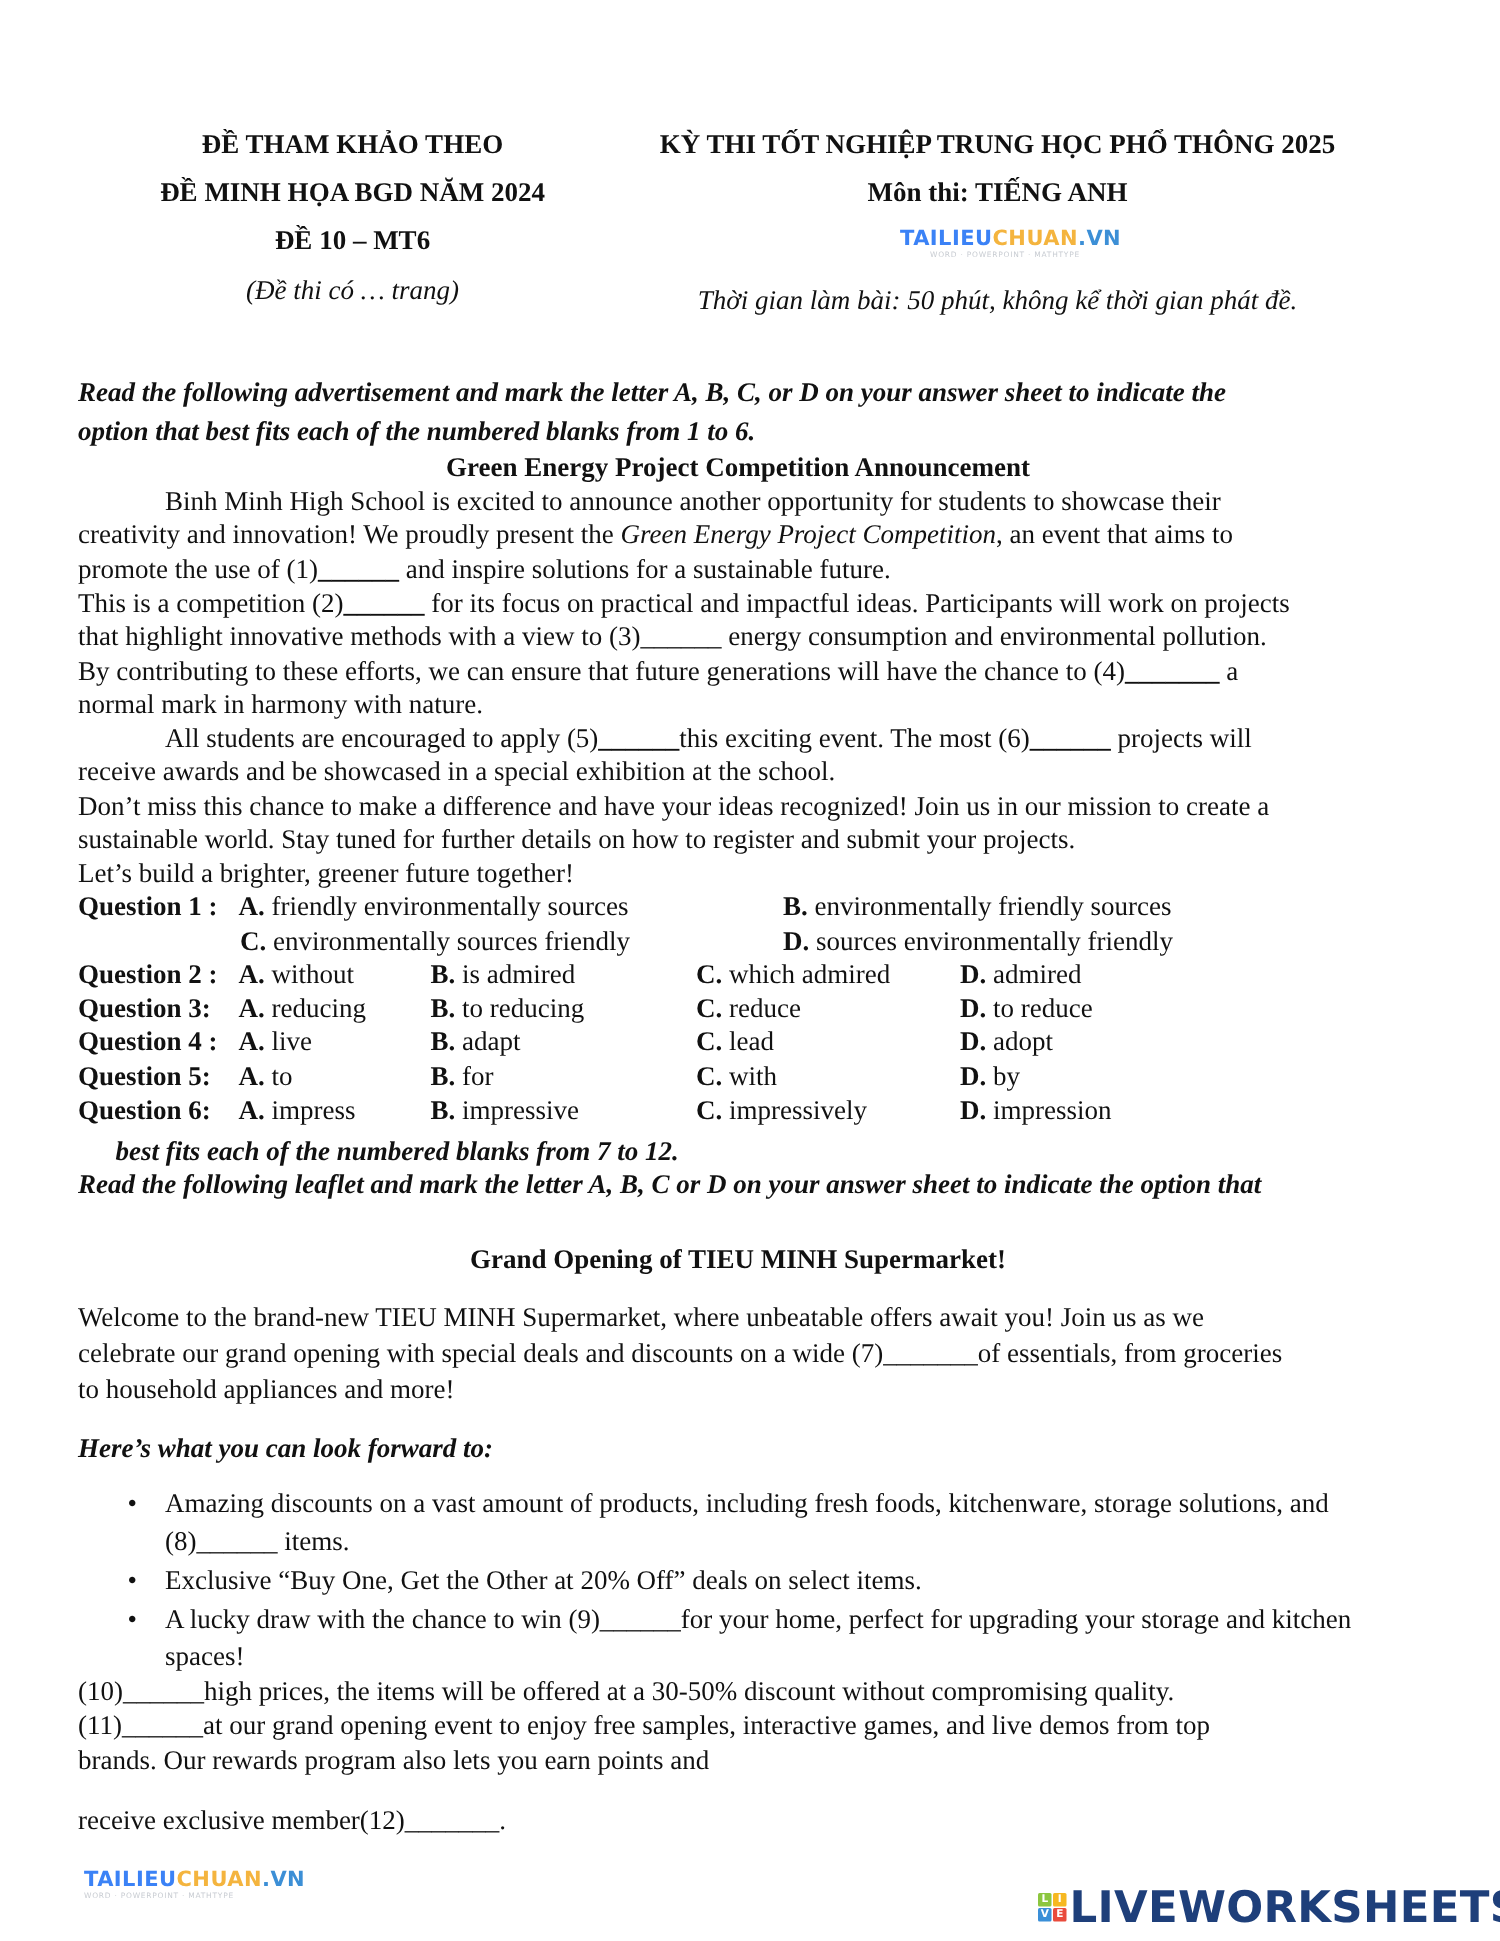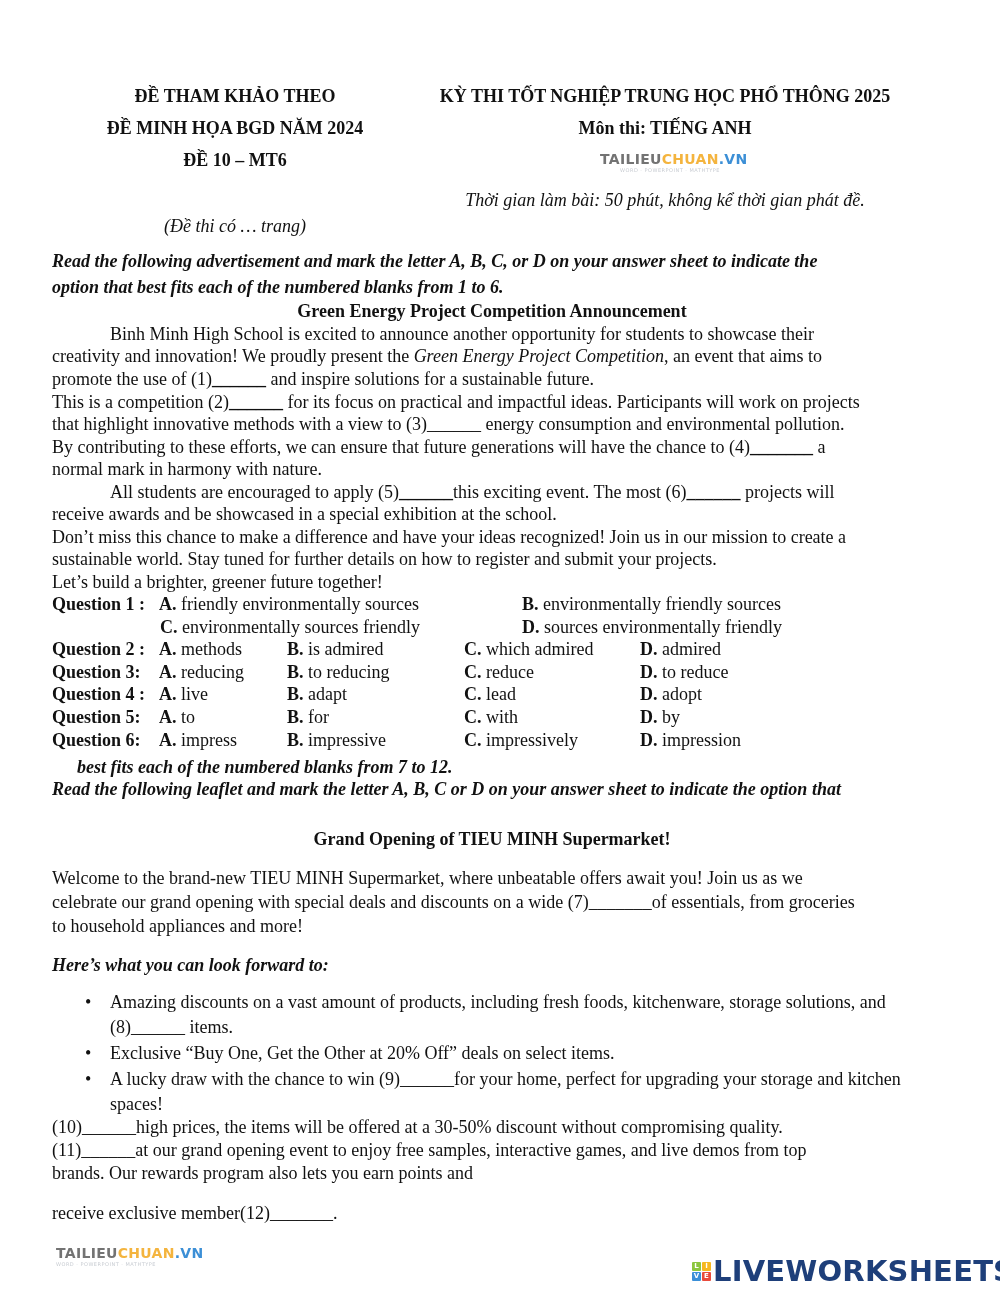--- a/index.html
+++ b/index.html
@@ -19,38 +19,38 @@
   .indent { padding-left: 58px; }
   .blank-b { font-weight: bold; }
   .q-row { left: 52px; height: 22px; line-height: 22px; width: 900px; }
   .q-row span { position: absolute; white-space: nowrap; }
   .q-label { font-weight: bold; }
   .bullet { left: 85px; width: 10px; }
   .bullet-text { left: 110px; width: 840px; line-height: 25px; white-space: normal; }
   .logo-tl {
     font-family: "DejaVu Sans", sans-serif; font-weight: bold; letter-spacing: 0.3px;
   }
-  .logo-tl .t1 { color: #737373; }
+  .logo-tl .t1 { color: #3b82f6; }
   .logo-tl .t2 { color: #f4b43e; }
   .logo-tl .t3 { color: #3c8fd6; }
   .logo-sub { font-family: "DejaVu Sans", sans-serif; color: #c8ccd2; font-size: 5px; letter-spacing: 0.5px; }
   .lw-text {
     font-family: "DejaVu Sans", sans-serif; font-weight: bold; color: #1e3f7a;
     font-size: 29px; letter-spacing: 0.2px;
   }
   .lw-grid { display: grid; grid-template-columns: 9px 9px; grid-template-rows: 9px 9px; gap: 1px; }
   .lw-grid div { font-family: "DejaVu Sans", sans-serif; font-size: 7px; font-weight: bold; color: #fff; text-align: center; line-height: 9px; border-radius: 1px; }
 </style>
 </head>
 <body>
 
 <div class="abs hdr-l" style="top:86px;">ĐỀ THAM KHẢO THEO</div>
 <div class="abs hdr-l" style="top:118px;">ĐỀ MINH HỌA BGD NĂM 2024</div>
 <div class="abs hdr-l" style="top:150px;">ĐỀ 10 – MT6</div>
-<div class="abs hdr-l ital" style="top:183px; font-weight:normal;margin-top:33px;">(Đề thi có … trang)</div>
+<div class="abs hdr-l ital" style="top:183px; font-weight:normal;">(Đề thi có … trang)</div>
 
 <div class="abs hdr-r" style="top:86px;">KỲ THI TỐT NGHIỆP TRUNG HỌC PHỔ THÔNG 2025</div>
 <div class="abs hdr-r" style="top:118px;">Môn thi: TIẾNG ANH</div>
 <div class="abs" style="left:600px; top:152px; width:140px; text-align:center;">
   <div class="logo-tl" style="font-size:14px; line-height:15px;">
     <span class="t1">TAILIEU</span><span class="t2">CHUAN</span><span class="t3">.VN</span>
   </div>
   <div class="logo-sub">WORD · POWERPOINT · MATHTYPE</div>
 </div>
 <div class="abs hdr-r ital" style="top:190px; font-weight:normal;">Thời gian làm bài: 50  phút, không kể thời gian phát đề.</div>
@@ -77,21 +77,21 @@
   <span style="left:107px;"><b>A.</b><span style="position:static"> friendly environmentally sources</span></span>
   <span style="left:470px;"><b>B.</b><span style="position:static"> environmentally friendly sources</span></span>
 </div>
 <div class="abs q-row" style="top:616px;">
   <span style="left:470px;"><b>D.</b><span style="position:static"> sources environmentally friendly</span></span>
   <span style="left:108px;"><b>C.</b><span style="position:static"> environmentally sources friendly</span></span>
 </div>
 
 <div class="abs q-row" style="top:638px;">
   <span class="q-label" style="left:0;">Question 2 :</span>
-  <span style="left:107px;"><b>A.</b><span style="position:static"> methods</span></span>
+  <span style="left:107px;"><b>A.</b><span style="position:static"> without</span></span>
   <span style="left:235px;"><b>B.</b><span style="position:static"> is admired</span></span>
   <span style="left:412px;"><b>C.</b><span style="position:static"> which admired</span></span>
   <span style="left:588px;"><b>D.</b><span style="position:static"> admired</span></span>
 </div>
 <div class="abs q-row" style="top:661px;">
   <span class="q-label" style="left:0;">Question 3:</span>
   <span style="left:107px;"><b>A.</b><span style="position:static"> reducing</span></span>
   <span style="left:235px;"><b>B.</b><span style="position:static"> to reducing</span></span>
   <span style="left:412px;"><b>C.</b><span style="position:static"> reduce</span></span>
   <span style="left:588px;"><b>D.</b><span style="position:static"> to reduce</span></span>

